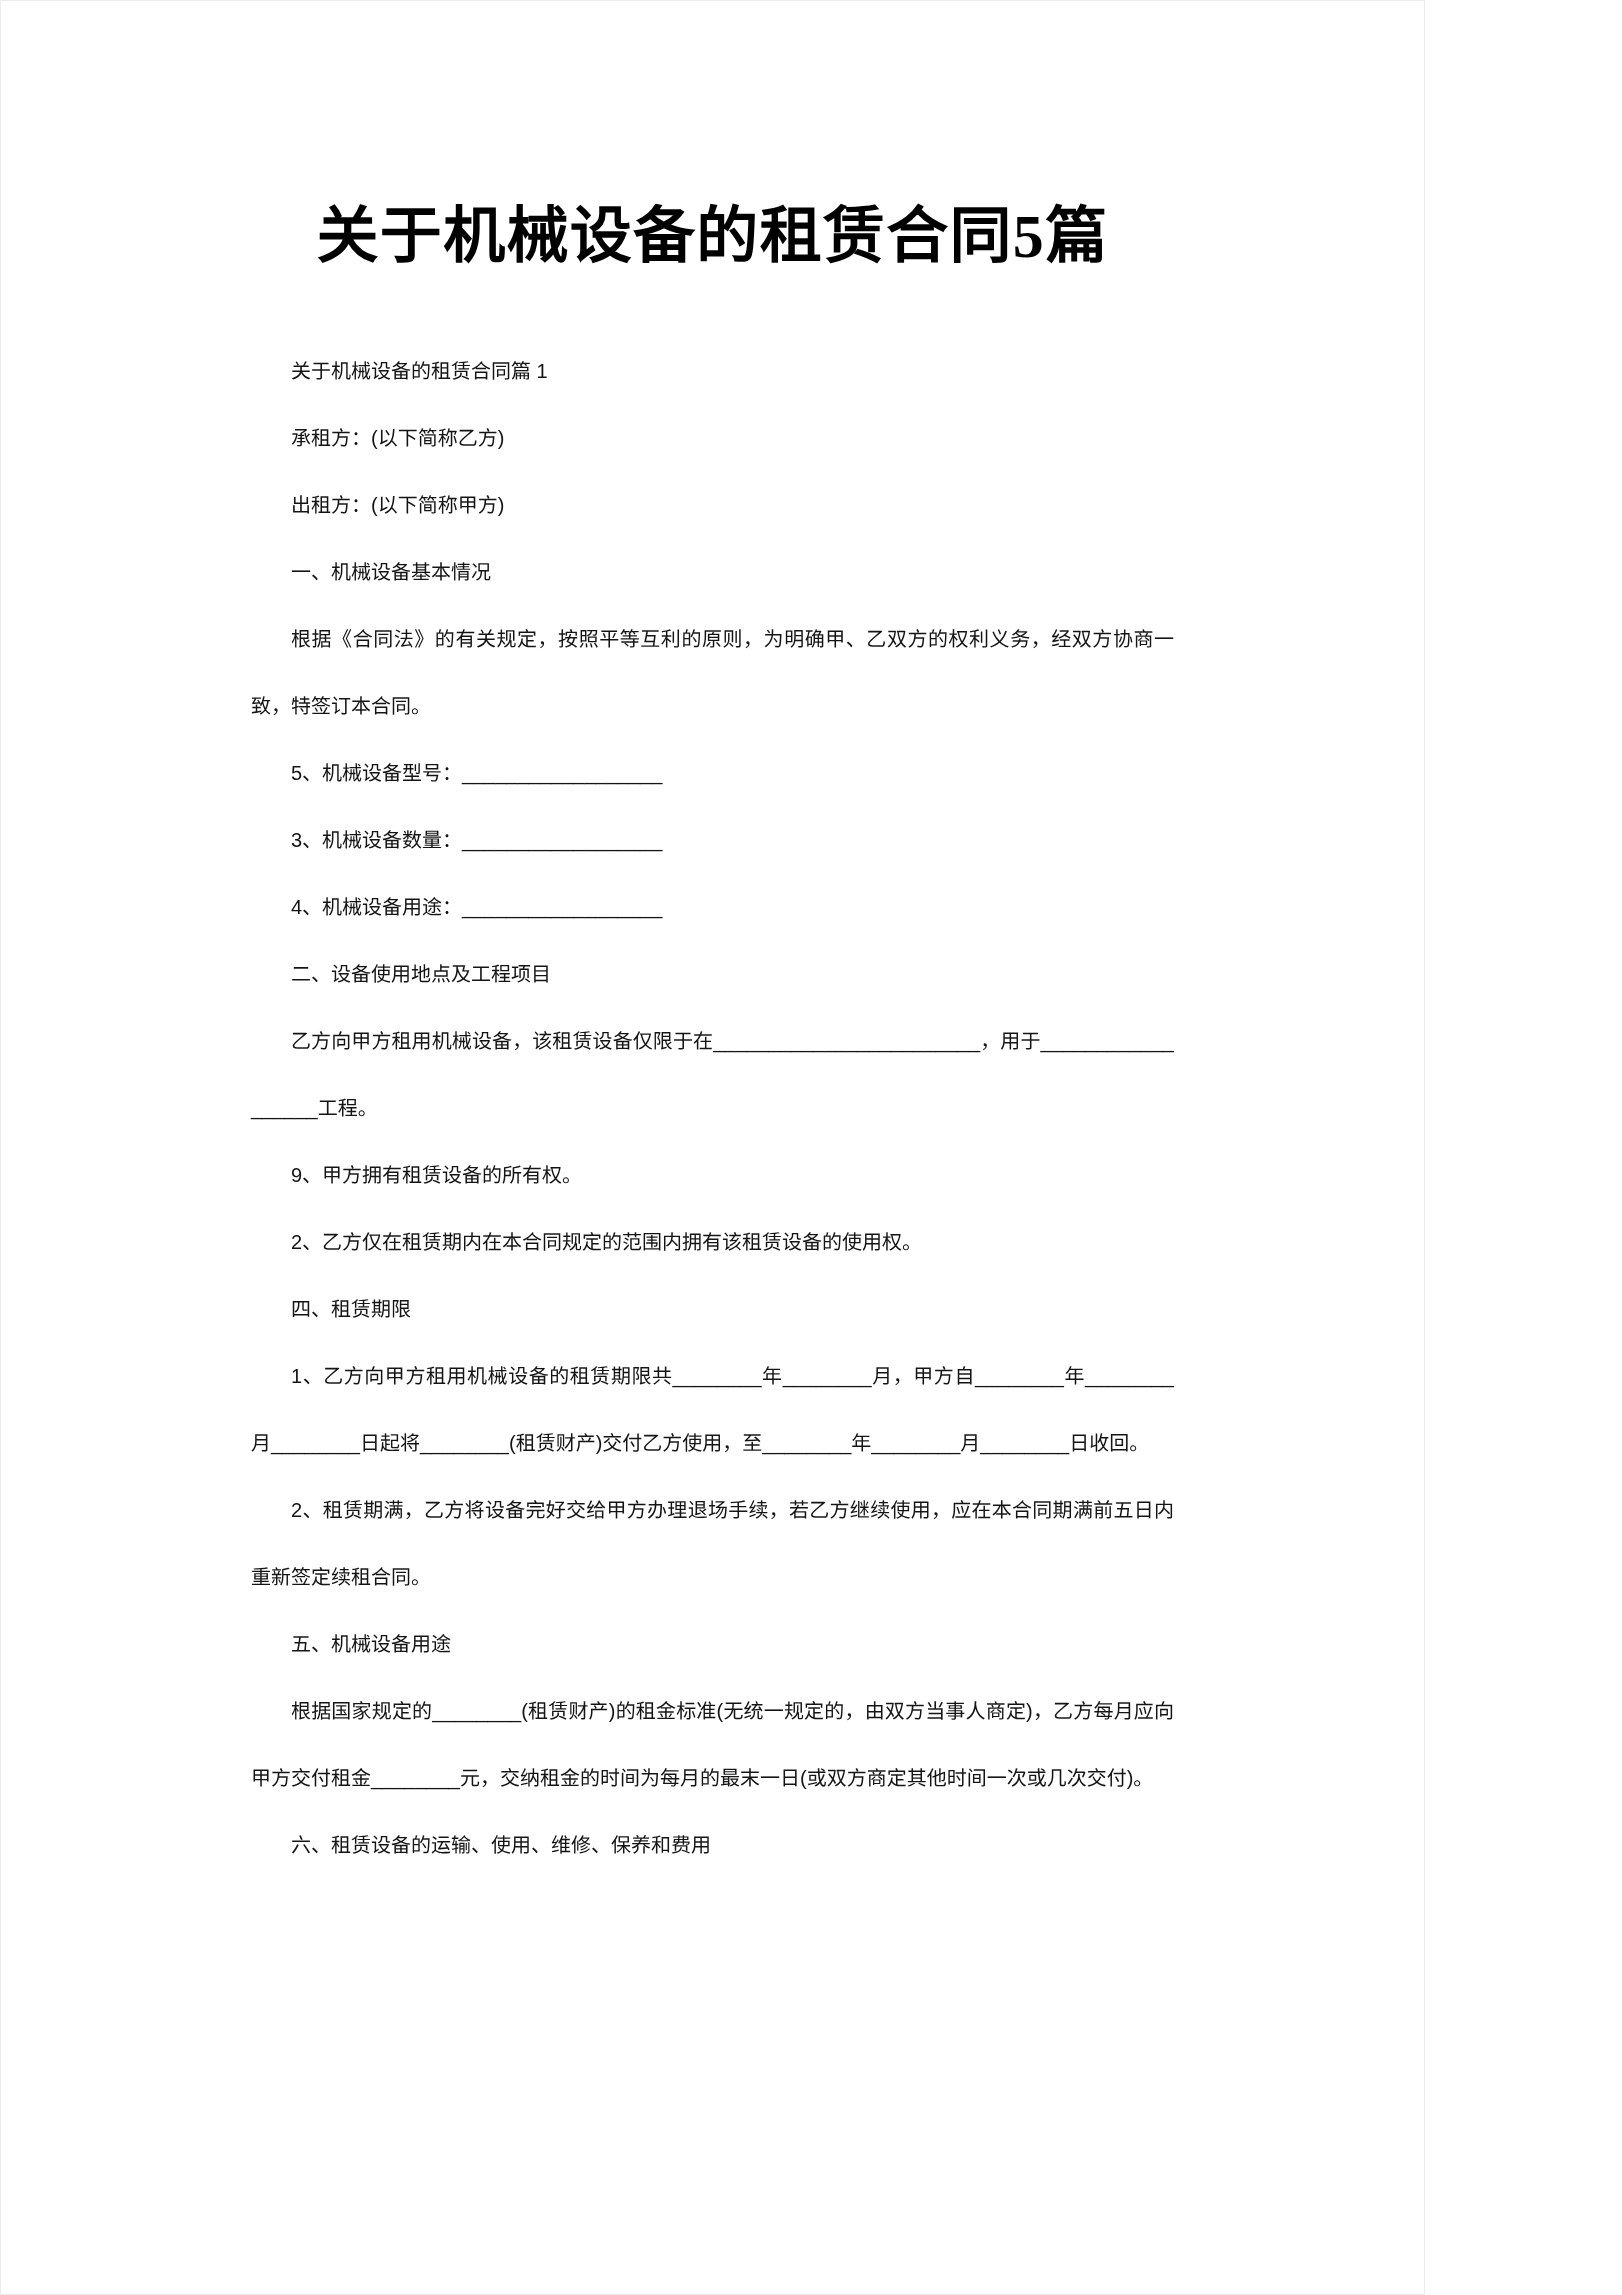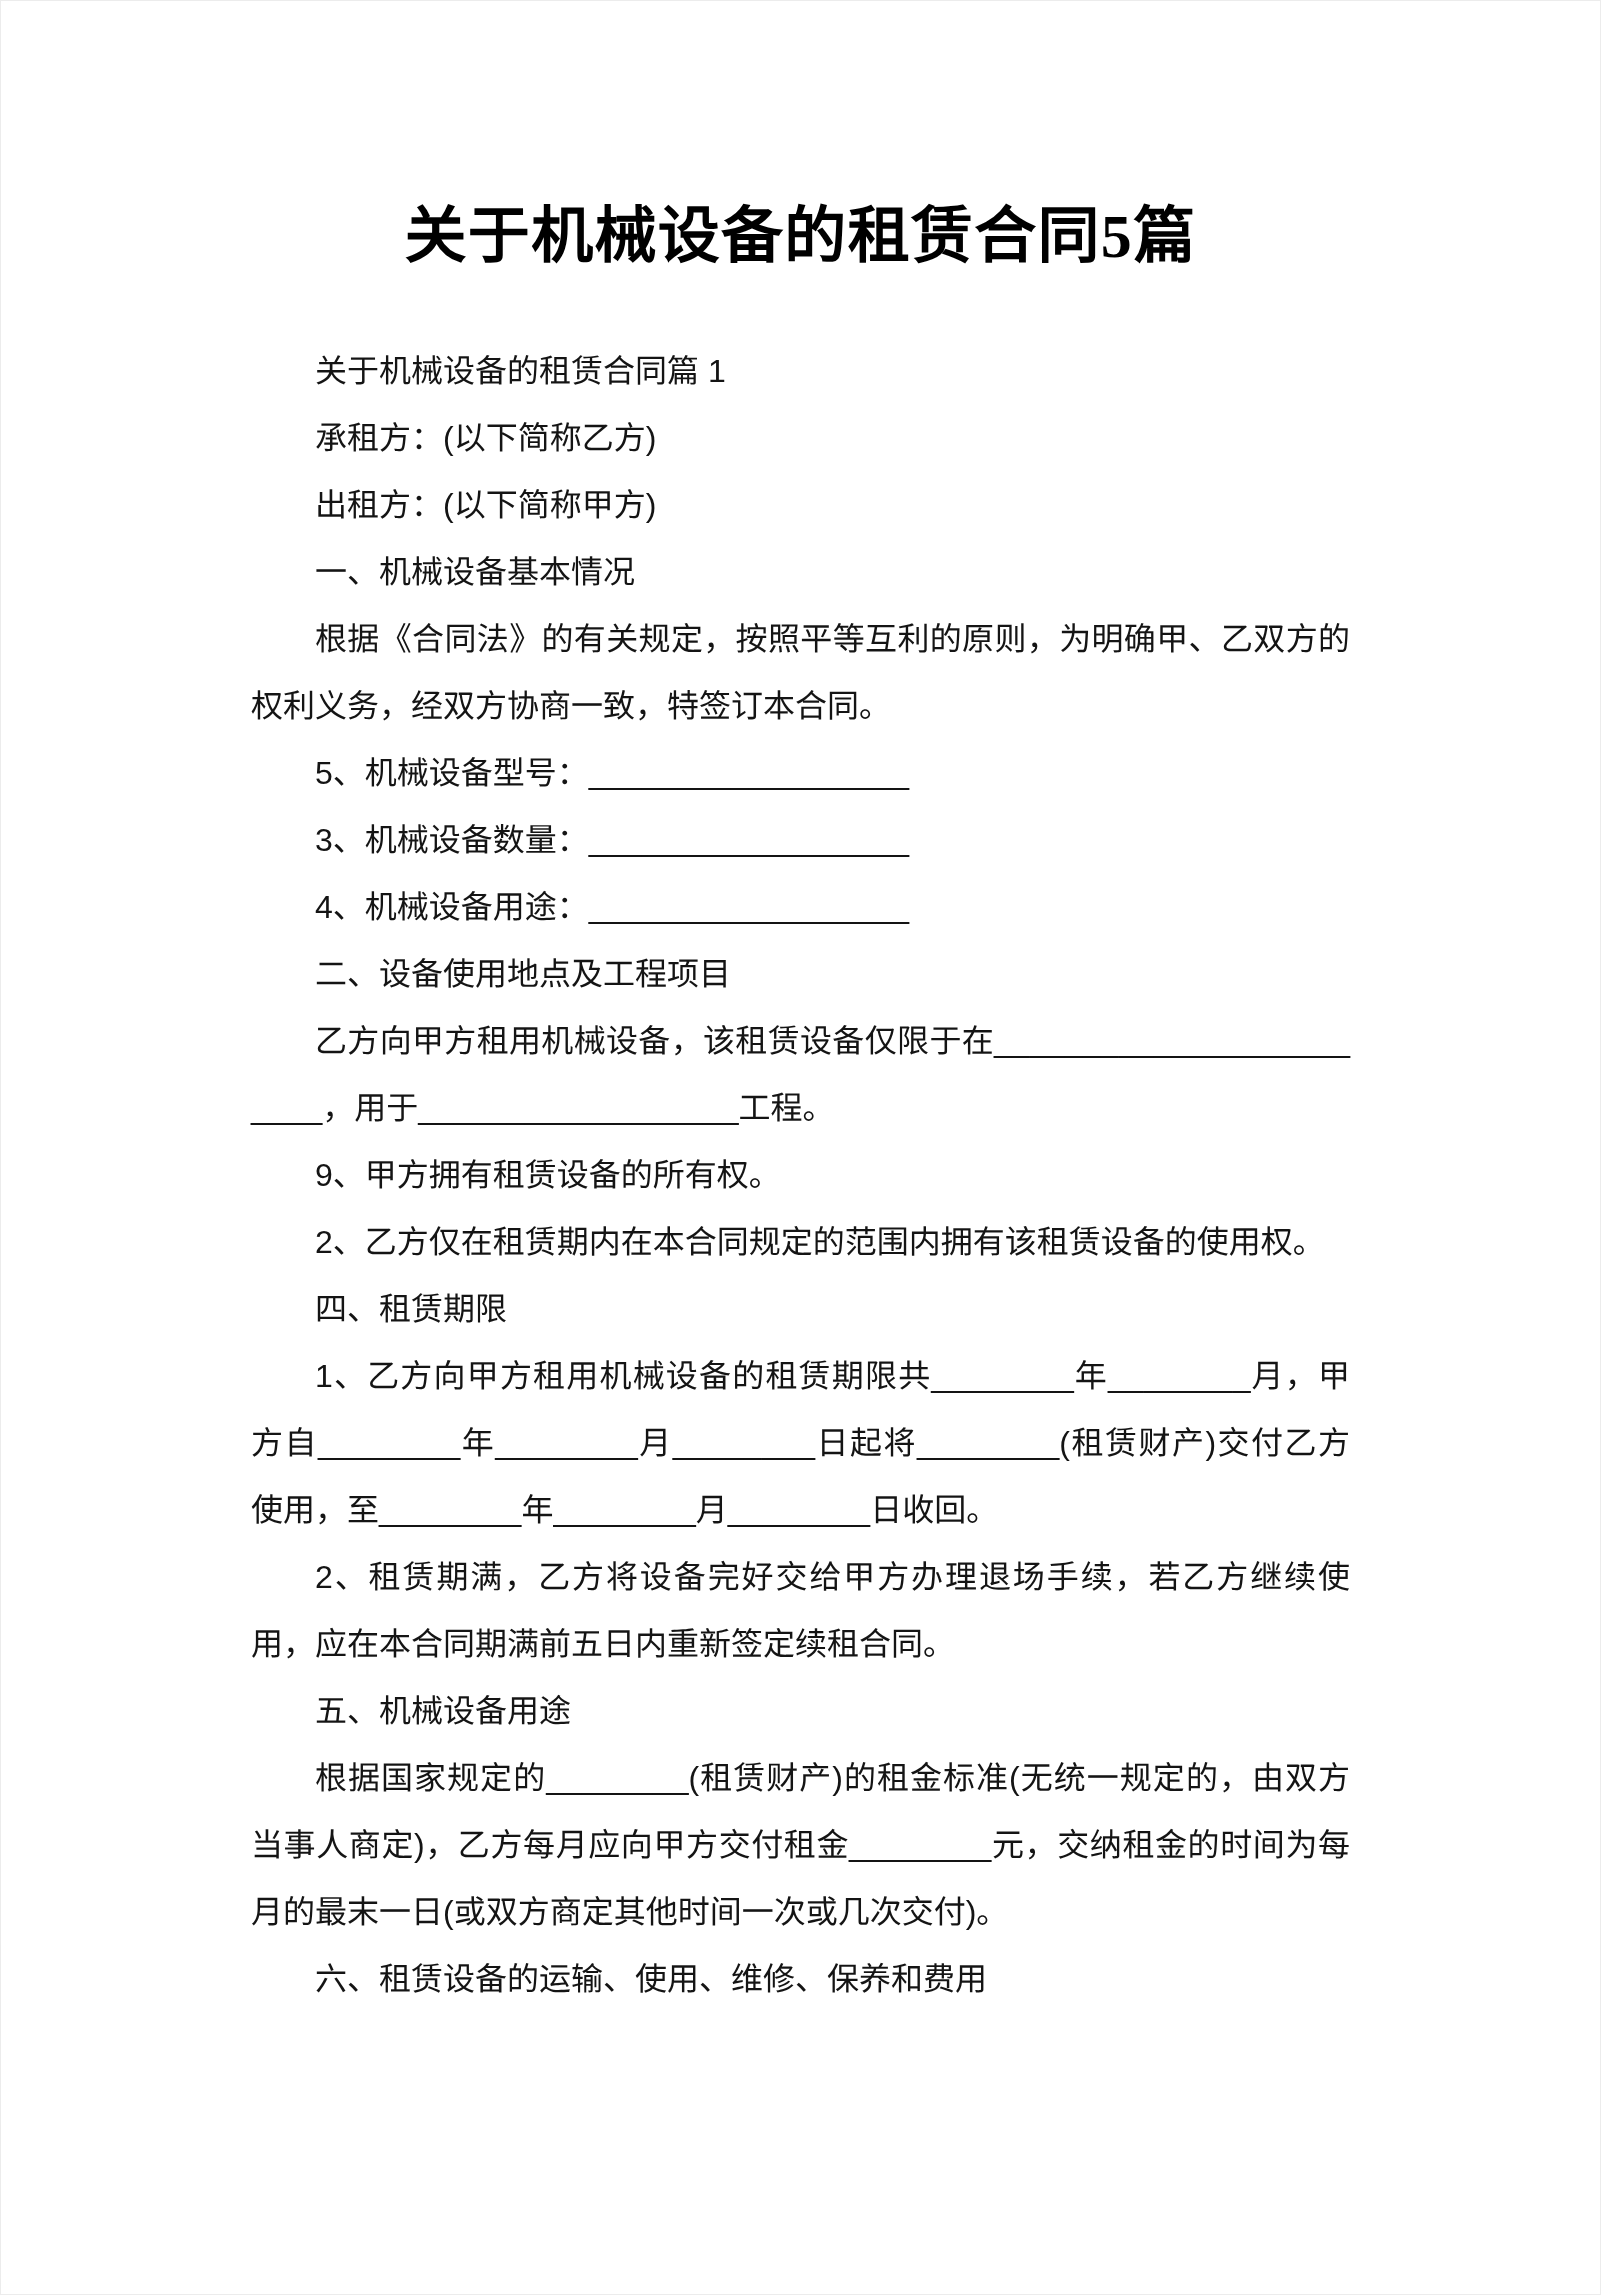--- a/index.html
+++ b/index.html
@@ -2,42 +2,42 @@
 <html lang="zh-CN" style="font-size:10.5px"><head>
 <meta charset="utf-8">
 <style>
   html, body {
     margin: 0;
     padding: 0;
     background: #ffffff;
   }
   .page {
     position: relative;
-    width: 1601px;
+    width: 1425px;
     height: 2295px;
     background: #ffffff;
     box-sizing: border-box;
     border: 1.3px solid #ececec;
     overflow: hidden;
     color: #111111;
   }
   .doc-title {
     margin-top: 196px;
     text-align: center;
     font-family: "Liberation Serif", "DejaVu Serif", serif;
     font-weight: bold;
     font-size: 62px;
     line-height: 79px;
     letter-spacing: 1.3px;
     color: #000000;
   }
   .doc-body {
     margin: 62px 250px 0 250px;
     font-family: "Liberation Sans", "DejaVu Sans", sans-serif;
-    font-size: 32px;
+    font-size: 20px;
     line-height: 67px;
     text-align: justify;
     color: #141414;
   }
   .para {
     margin: 0;
     text-indent: 2em;
     word-break: break-all;
   }
 </style>

